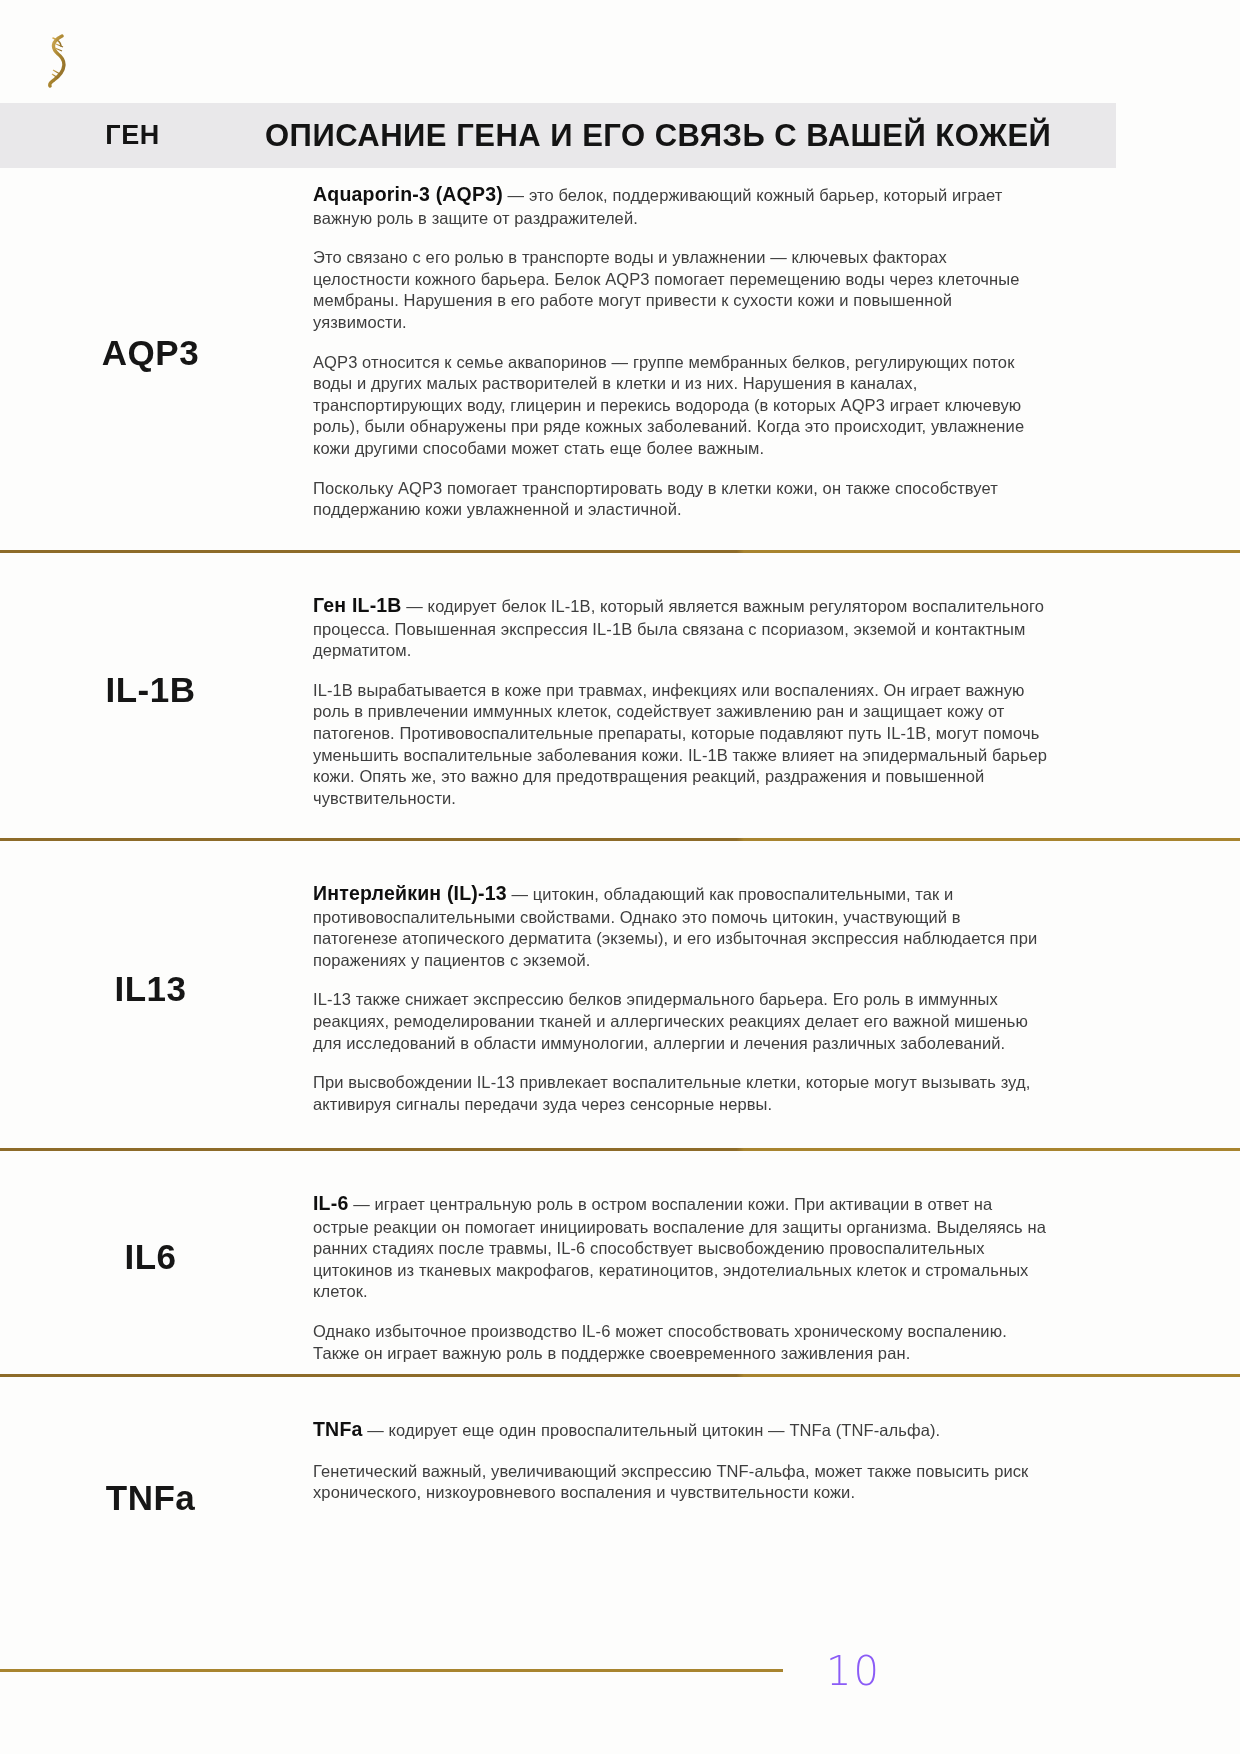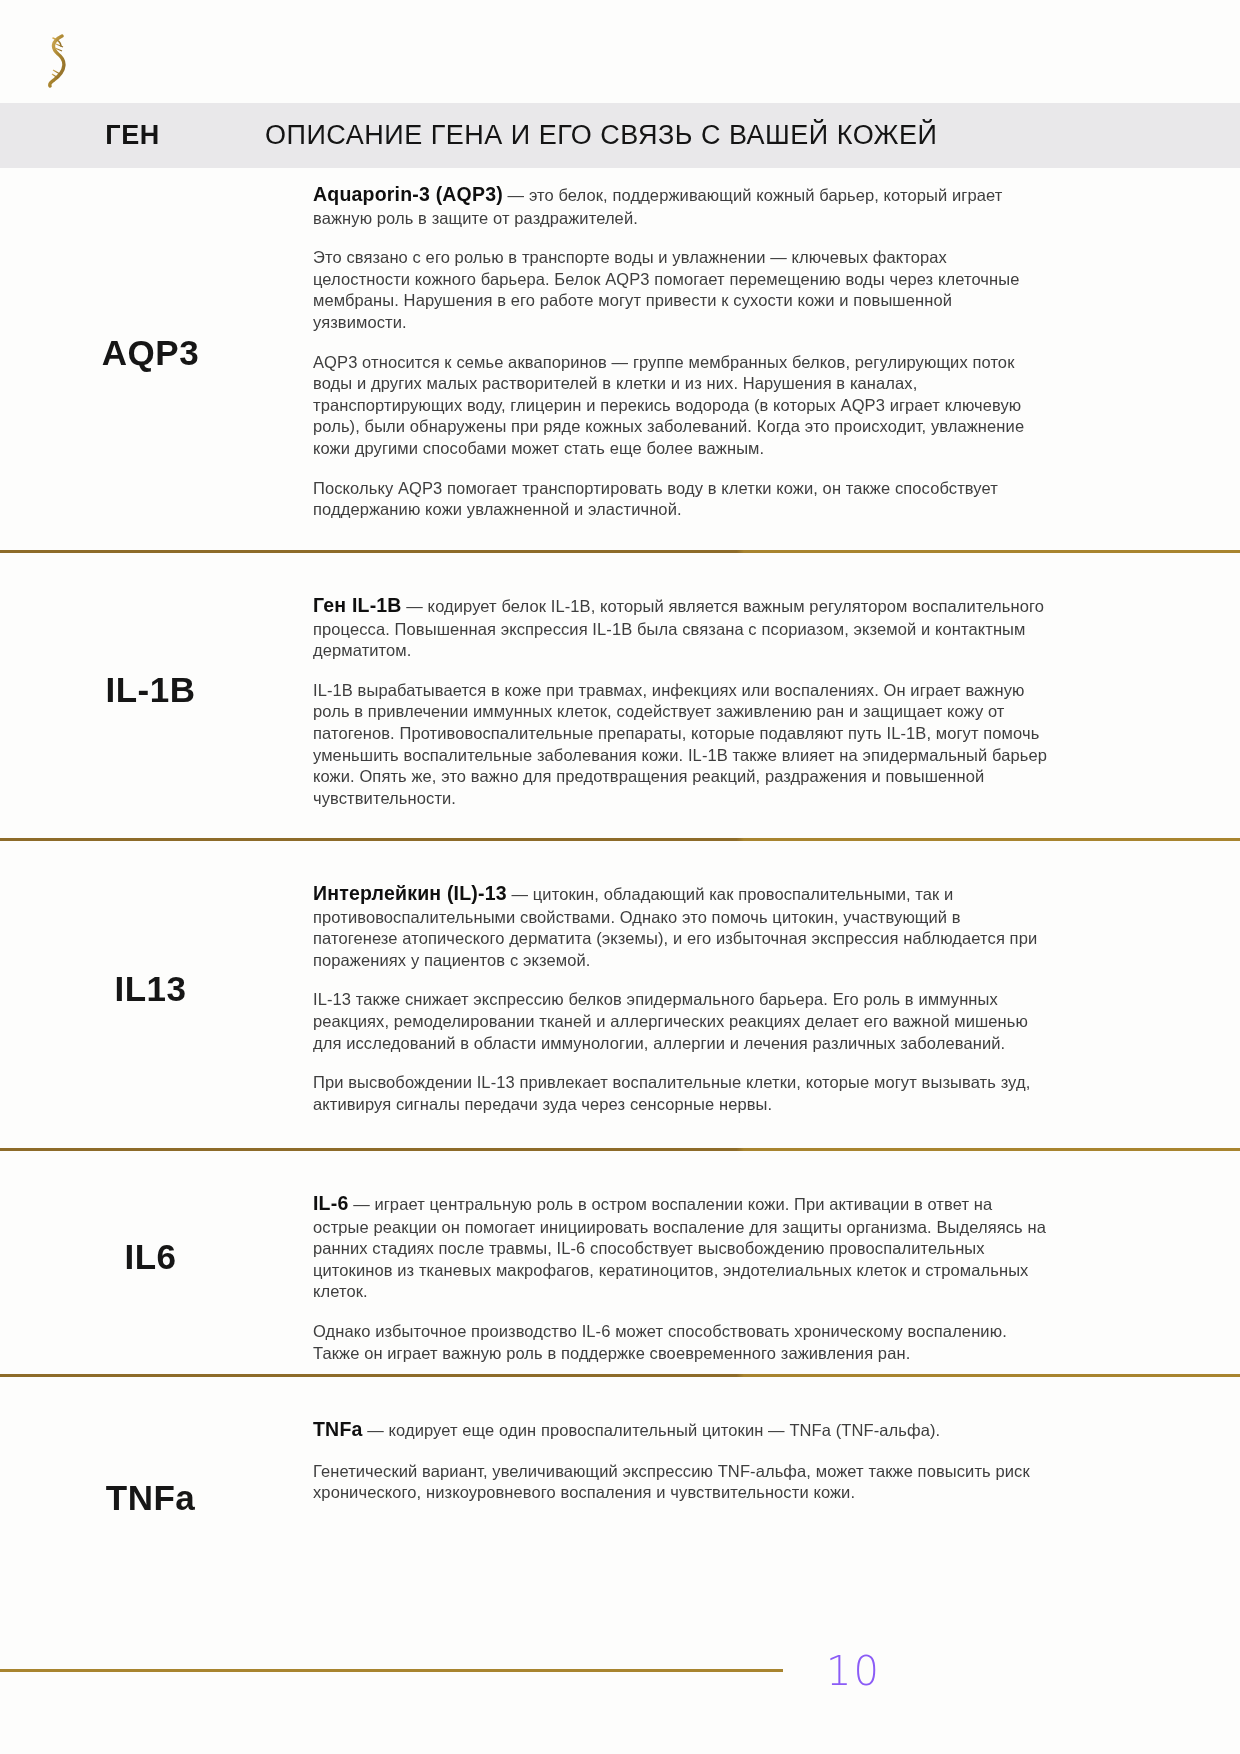--- a/index.html
+++ b/index.html
@@ -7,30 +7,30 @@
     position:relative;
     width:1240px;height:1754px;
     background:#fdfdfc;
     font-family:"Liberation Sans", sans-serif;
     overflow:hidden;
   }
   
   .logo{position:absolute;left:44px;top:34px;width:28px;height:54px;}
   
   .table-header{
-    position:absolute;left:0;top:103px;width:1240px;height:65px;
+    position:absolute;left:0;top:103px;width:1116px;height:65px;
     background:#e9e8ea;
     display:flex;align-items:center;
   }
   .th-gene{
     width:265px;text-align:center;
     font-size:27px;font-weight:bold;color:#141414;letter-spacing:.5px;
   }
   .th-desc{
-    font-size:27px;font-weight:normal;color:#141414;letter-spacing:.5px;
+    font-size:31px;font-weight:bold;color:#141414;letter-spacing:.5px;
   }
   
   .sections{position:absolute;left:0;top:168px;width:1240px;}
   .section{display:flex;box-sizing:border-box;}
   .sec-0{height:382px;}
   .sec-1{height:285px;}
   .sec-2{height:307px;}
   .sec-3{height:223px;}
   .sec-4{height:254px;}
   .divider{height:3px;width:1240px;
@@ -149,21 +149,21 @@
     </div>
 
     <div class="divider"></div>
 
     <div class="section sec-4">
       <div class="col-gene">
         <div class="gene-name">TNFa</div>
       </div>
       <div class="col-text">
         <p class="para"><span class="lead">TNFa</span><span> — кодирует еще один провоспалительный цитокин — TNFa (TNF-альфа).</span></p>
-        <p class="para"><span>Генетический вариант, увеличивающий экспрессию TNF-альфа, может также повысить риск хронического, низкоуровневого воспаления и чувствительности кожи.</span></p>
+        <p class="para"><span>Генетический важный, увеличивающий экспрессию TNF-альфа, может также повысить риск хронического, низкоуровневого воспаления и чувствительности кожи.</span></p>
       </div>
     </div>
 
   </div>
 
   <div class="footer">
     <div class="footer-line"></div>
     <div class="page-number">10</div>
   </div>
 

